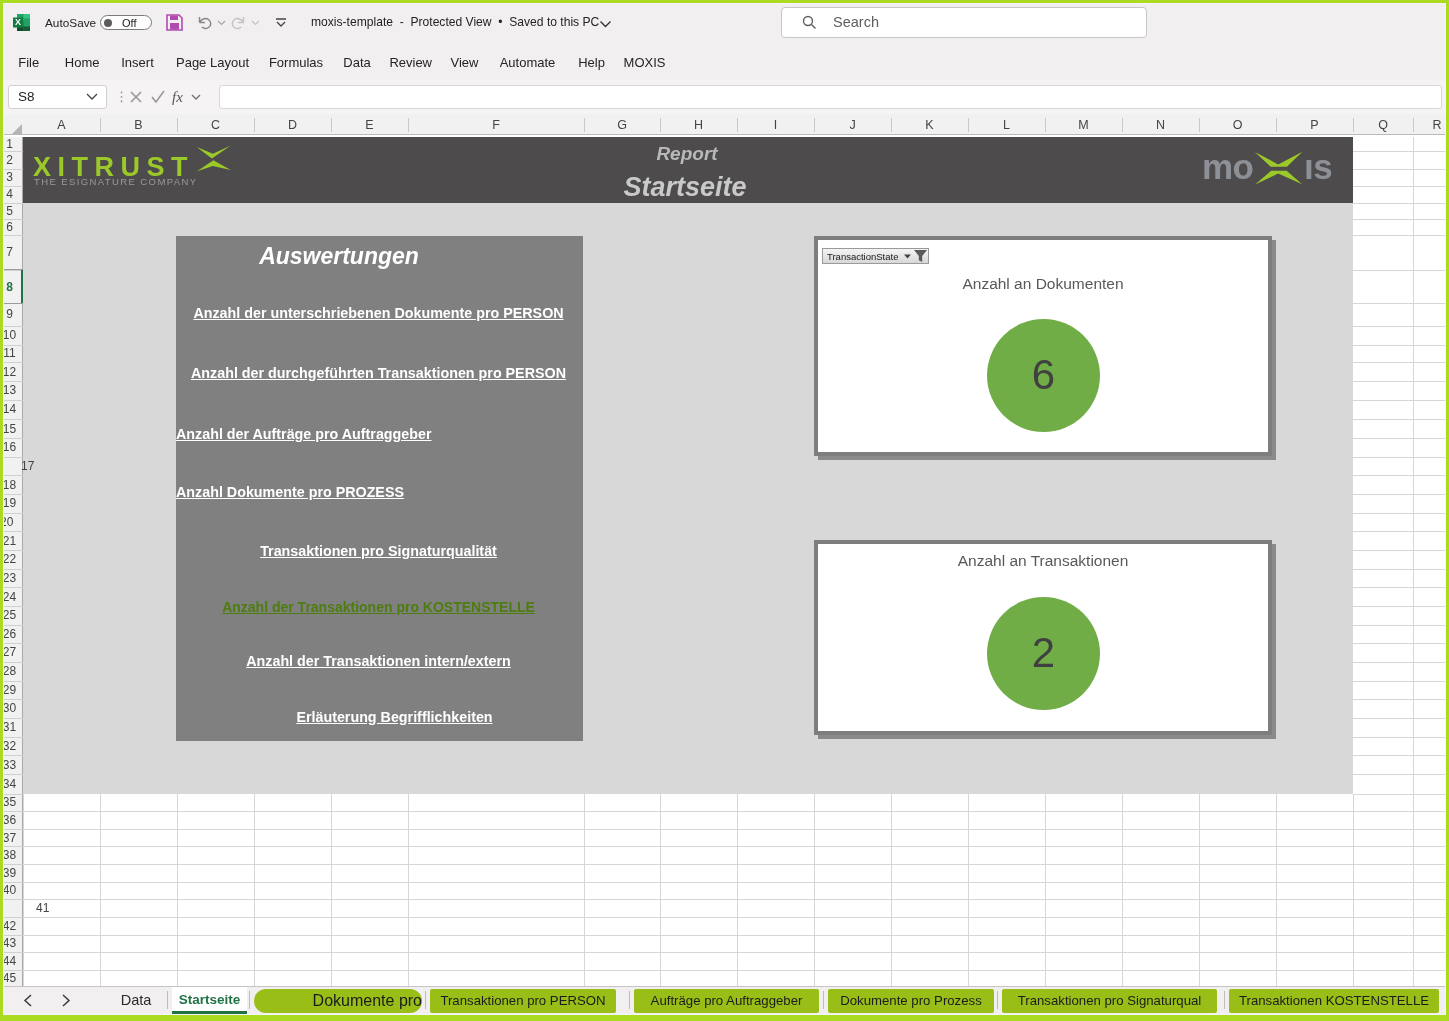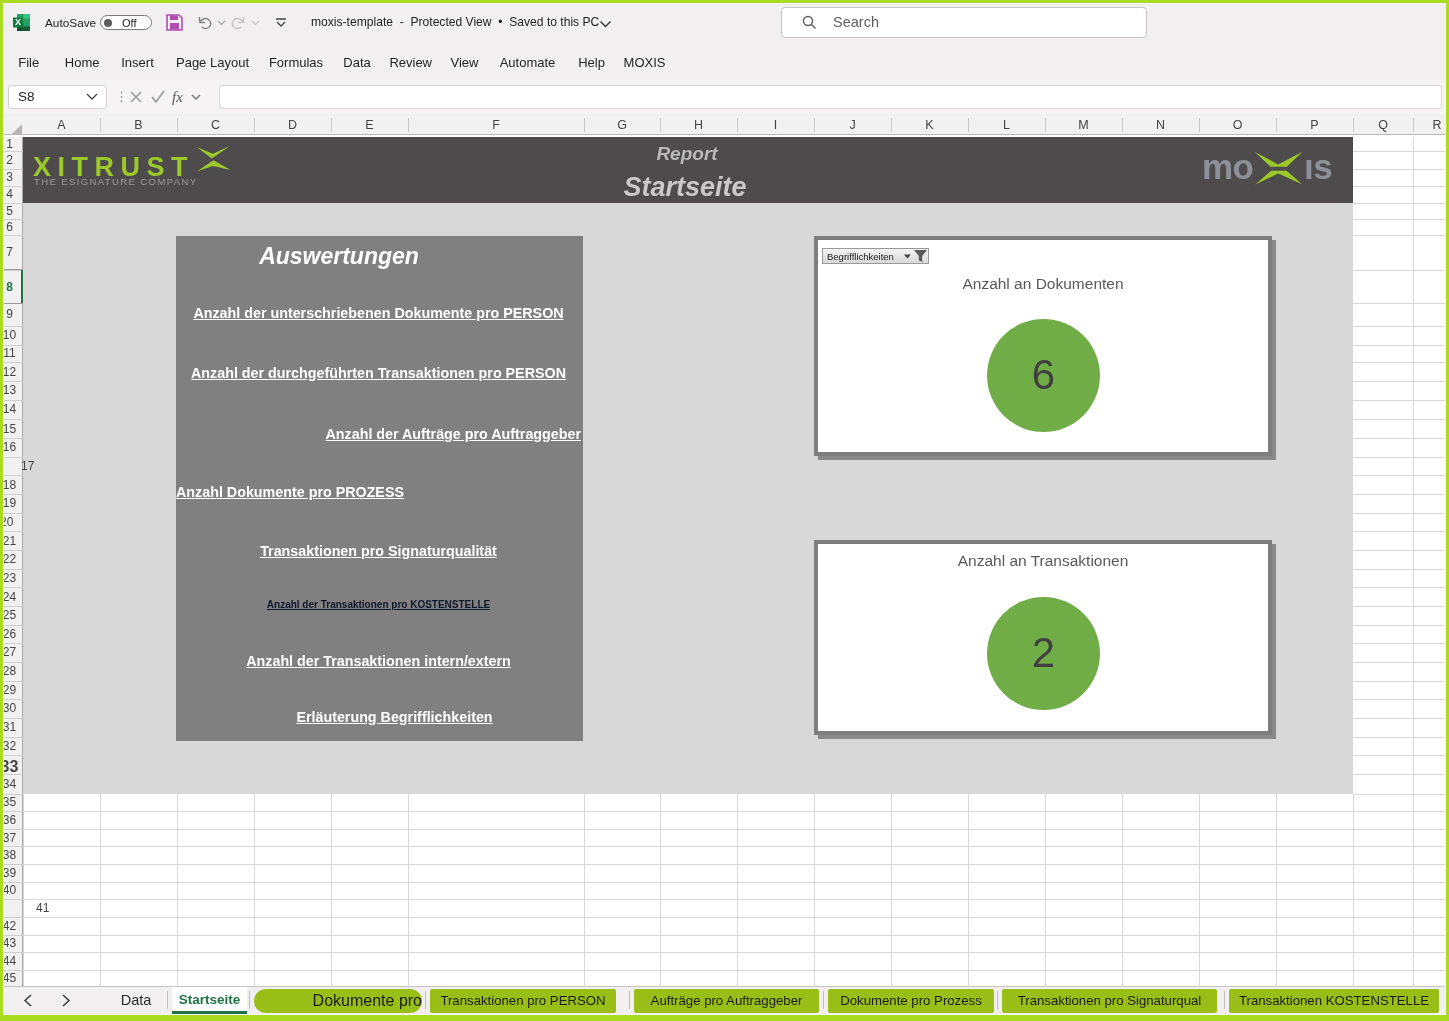--- a/index.html
+++ b/index.html
@@ -83,36 +83,36 @@
 <div class="abs" style="left:1202px;top:147px;color:#8d9197;font-weight:bold;font-size:35px;letter-spacing:-0.5px;">mo</div>
 <div class="abs" style="left:1304px;top:147px;color:#8d9197;font-weight:bold;font-size:35px;letter-spacing:-0.5px;">ıs</div>
 <svg class="abs" style="left:1253px;top:150px;" width="51" height="36" viewBox="0 0 51 36">
 <polygon points="1.9,1.9 25.2,14.4 49.4,1.8 33.9,16.8 17.7,16.8" fill="#9cc92a"></polygon>
 <polygon points="2.2,34.4 18.1,20.8 33.6,20.8 49.2,34.2 25.2,23.6" fill="#9cc92a"></polygon>
 </svg>
 <div class="abs" style="left:176px;top:236px;width:407px;height:505px;background:#808080;"></div>
 <div class="abs" style="left:176px;top:243px;width:326px;text-align:center;color:#fff;font-weight:bold;font-style:italic;font-size:23px;">Auswertungen</div>
 <div class="abs" style="left:176px;top:305px;width:405px;text-align:center;color:#fff;font-weight:bold;font-size:14.3px;text-decoration:underline;">Anzahl der unterschriebenen Dokumente pro PERSON</div>
 <div class="abs" style="left:176px;top:365px;width:405px;text-align:center;color:#fff;font-weight:bold;font-size:14.3px;text-decoration:underline;">Anzahl der durchgeführten Transaktionen pro PERSON</div>
-<div class="abs" style="left:176px;top:426px;width:405px;text-align:right;color:#fff;font-weight:bold;font-size:14.3px;text-decoration:underline;">Anzahl der Aufträge pro Auftraggeber</div>
+<div class="abs" style="left:176px;top:426px;width:405px;text-align:left;color:#fff;font-weight:bold;font-size:14.3px;text-decoration:underline;">Anzahl der Aufträge pro Auftraggeber</div>
 <div class="abs" style="left:176px;top:484px;width:405px;text-align:left;color:#fff;font-weight:bold;font-size:14.3px;text-decoration:underline;">Anzahl Dokumente pro PROZESS</div>
 <div class="abs" style="left:176px;top:543px;width:405px;text-align:center;color:#fff;font-weight:bold;font-size:14.3px;text-decoration:underline;">Transaktionen pro Signaturqualität</div>
-<div class="abs" style="left:176px;top:599px;width:405px;text-align:center;color:#0f172a;font-weight:bold;font-size:10px;text-decoration:underline;">Anzahl der Transaktionen pro KOSTENSTELLE</div>
+<div class="abs" style="left:176px;top:599px;width:405px;text-align:center;color:#4d7c0f;font-weight:bold;font-size:14px;text-decoration:underline;">Anzahl der Transaktionen pro KOSTENSTELLE</div>
 <div class="abs" style="left:176px;top:653px;width:405px;text-align:center;color:#fff;font-weight:bold;font-size:14.3px;text-decoration:underline;">Anzahl der Transaktionen intern/extern</div>
 <div class="abs" style="left:192px;top:709px;width:405px;text-align:center;color:#fff;font-weight:bold;font-size:14.3px;text-decoration:underline;">Erläuterung Begrifflichkeiten</div>
 <div class="abs" style="left:814px;top:236px;width:458px;height:220px;background:#fff;border:4px solid #7e7e7e;box-shadow:4px 4px 0 #8a8a8a;"></div>
 <div class="abs" style="left:814px;top:275px;width:458px;text-align:center;color:#595959;font-size:15.5px;">Anzahl an Dokumenten</div>
 <div class="abs" style="left:987px;top:319px;width:113px;height:113px;border-radius:50%;background:#70ad47;"></div>
 <div class="abs" style="left:987px;top:347px;width:113px;text-align:center;color:#404040;font-size:42px;line-height:1.35;">6</div>
 <div class="abs" style="left:814px;top:540px;width:458px;height:195px;background:#fff;border:4px solid #7e7e7e;box-shadow:4px 4px 0 #8a8a8a;"></div>
 <div class="abs" style="left:814px;top:552px;width:458px;text-align:center;color:#595959;font-size:15.5px;">Anzahl an Transaktionen</div>
 <div class="abs" style="left:987px;top:597px;width:113px;height:113px;border-radius:50%;background:#70ad47;"></div>
 <div class="abs" style="left:987px;top:625px;width:113px;text-align:center;color:#404040;font-size:42px;line-height:1.35;">2</div>
 <div class="abs" style="left:822px;top:248px;width:107px;height:16px;background:linear-gradient(#f4f4f4,#d8d8d8);border:1px solid #9a9a9a;"></div>
-<div class="abs" style="left:827px;top:250.5px;font-size:9.5px;color:#1a1a1a;">Begrifflichkeiten</div>
+<div class="abs" style="left:827px;top:250.5px;font-size:9.5px;color:#1a1a1a;">TransactionState</div>
 <svg class="abs" style="left:901px;top:249px;" width="28" height="14" viewBox="0 0 28 14">
 <polygon points="3,5.5 10,5.5 6.5,9.5" fill="#444"></polygon>
 <polygon points="13,1 26,1 21.2,7 21.2,13 17.8,11.2 17.8,7" fill="#5a5a5a"></polygon>
 </svg>
 <div class="abs" style="left:3px;top:114px;width:1443.0px;height:21px;background:#f2f1f1;border-bottom:1px solid #bbb9b9;"></div>
 <div class="abs" style="left:41.5px;top:118px;width:40px;text-align:center;font-size:12.5px;color:#444444;">A</div>
 <div class="abs" style="left:100px;top:118px;width:1px;height:14px;background:#c9c7c7;"></div>
 <div class="abs" style="left:118.5px;top:118px;width:40px;text-align:center;font-size:12.5px;color:#444444;">B</div>
 <div class="abs" style="left:177px;top:118px;width:1px;height:14px;background:#c9c7c7;"></div>
 <div class="abs" style="left:195.5px;top:118px;width:40px;text-align:center;font-size:12.5px;color:#444444;">C</div>
@@ -208,21 +208,21 @@
 <div class="abs" style="left:0px;top:664.1500000000001px;width:19px;text-align:center;font-size:12px;font-weight:normal;color:#444444;">28</div>
 <div class="abs" style="left:3px;top:680.6px;width:20.0px;height:1px;background:#d0cece;"></div>
 <div class="abs" style="left:0px;top:682.85px;width:19px;text-align:center;font-size:12px;font-weight:normal;color:#444444;">29</div>
 <div class="abs" style="left:3px;top:699.1px;width:20.0px;height:1px;background:#d0cece;"></div>
 <div class="abs" style="left:0px;top:701.35px;width:19px;text-align:center;font-size:12px;font-weight:normal;color:#444444;">30</div>
 <div class="abs" style="left:3px;top:717.6px;width:20.0px;height:1px;background:#d0cece;"></div>
 <div class="abs" style="left:0px;top:720.05px;width:19px;text-align:center;font-size:12px;font-weight:normal;color:#444444;">31</div>
 <div class="abs" style="left:3px;top:736.5px;width:20.0px;height:1px;background:#d0cece;"></div>
 <div class="abs" style="left:0px;top:738.95px;width:19px;text-align:center;font-size:12px;font-weight:normal;color:#444444;">32</div>
 <div class="abs" style="left:3px;top:755.4px;width:20.0px;height:1px;background:#d0cece;"></div>
-<div class="abs" style="left:0px;top:757.65px;width:19px;text-align:center;font-size:16px;font-weight:bold;color:#444444;">33</div>
+<div class="abs" style="left:0px;top:757.65px;width:19px;text-align:center;font-size:12px;font-weight:normal;color:#444444;">33</div>
 <div class="abs" style="left:3px;top:773.9px;width:20.0px;height:1px;background:#d0cece;"></div>
 <div class="abs" style="left:0px;top:776.7px;width:19px;text-align:center;font-size:12px;font-weight:normal;color:#444444;">34</div>
 <div class="abs" style="left:3px;top:793.5px;width:20.0px;height:1px;background:#d0cece;"></div>
 <div class="abs" style="left:0px;top:795.25px;width:19px;text-align:center;font-size:12px;font-weight:normal;color:#444444;">35</div>
 <div class="abs" style="left:3px;top:811px;width:20.0px;height:1px;background:#d0cece;"></div>
 <div class="abs" style="left:0px;top:812.85px;width:19px;text-align:center;font-size:12px;font-weight:normal;color:#444444;">36</div>
 <div class="abs" style="left:3px;top:828.7px;width:20.0px;height:1px;background:#d0cece;"></div>
 <div class="abs" style="left:0px;top:830.5px;width:19px;text-align:center;font-size:12px;font-weight:normal;color:#444444;">37</div>
 <div class="abs" style="left:3px;top:846.3px;width:20.0px;height:1px;background:#d0cece;"></div>
 <div class="abs" style="left:0px;top:848.15px;width:19px;text-align:center;font-size:12px;font-weight:normal;color:#444444;">38</div>

